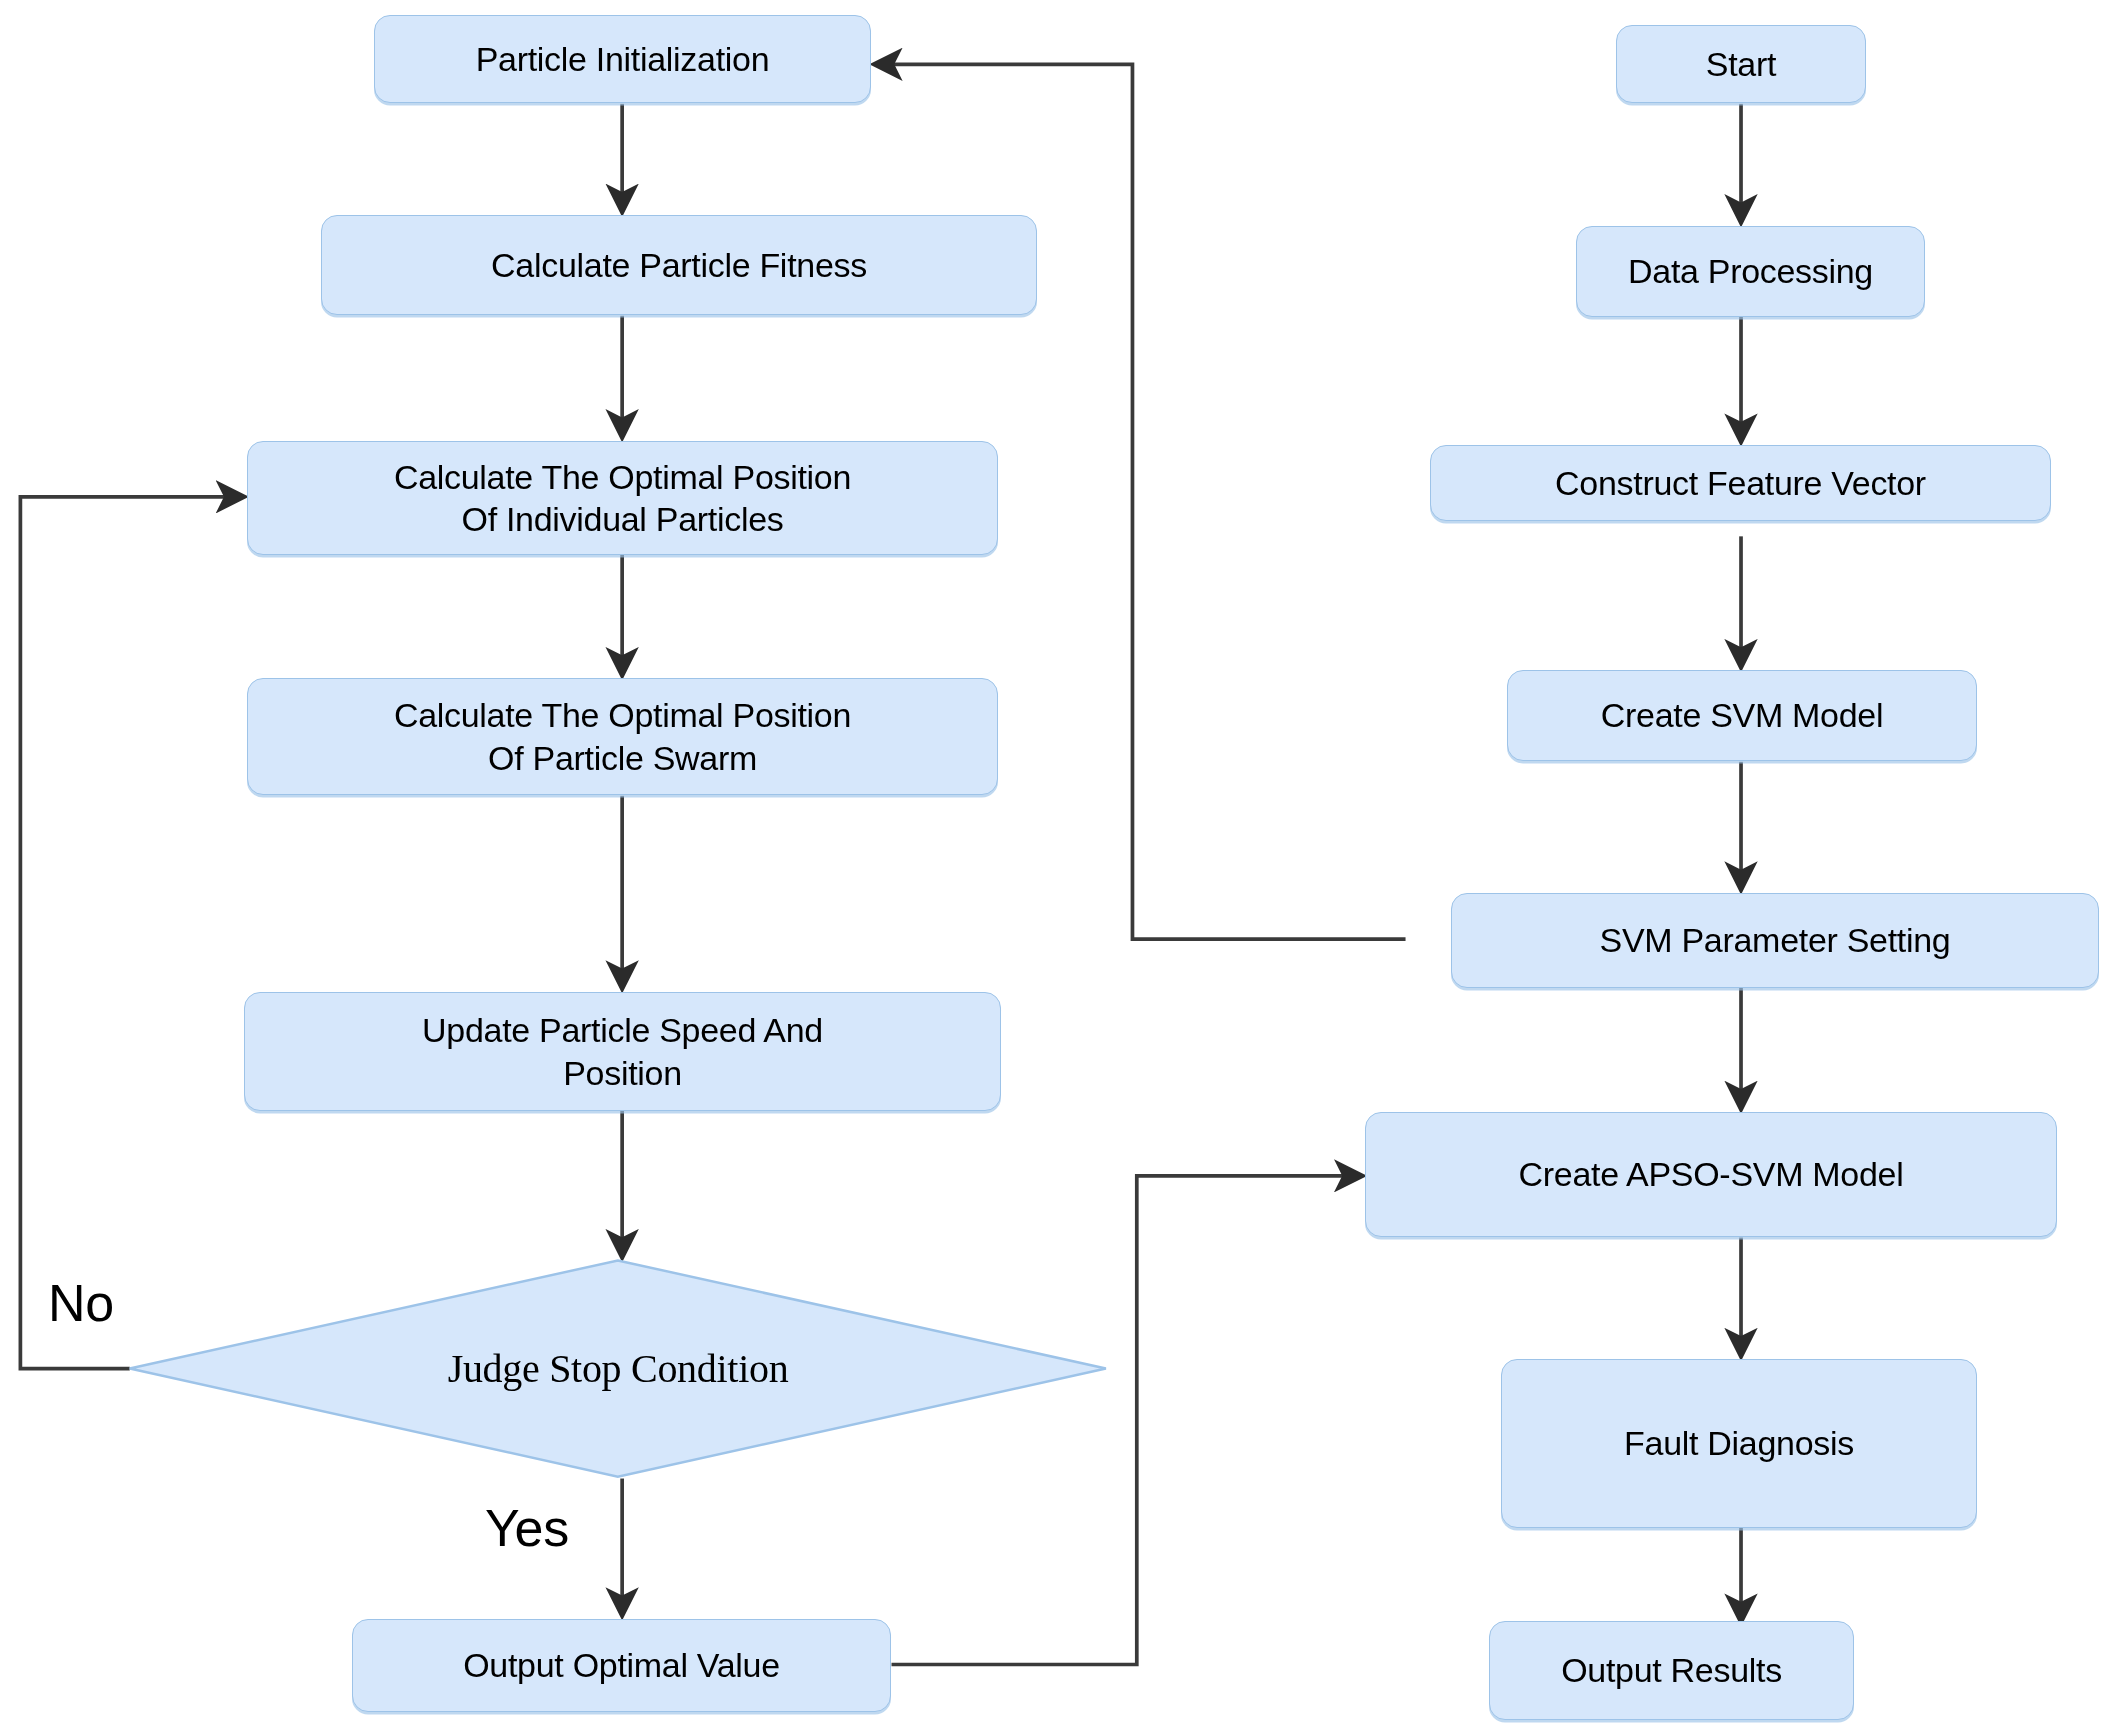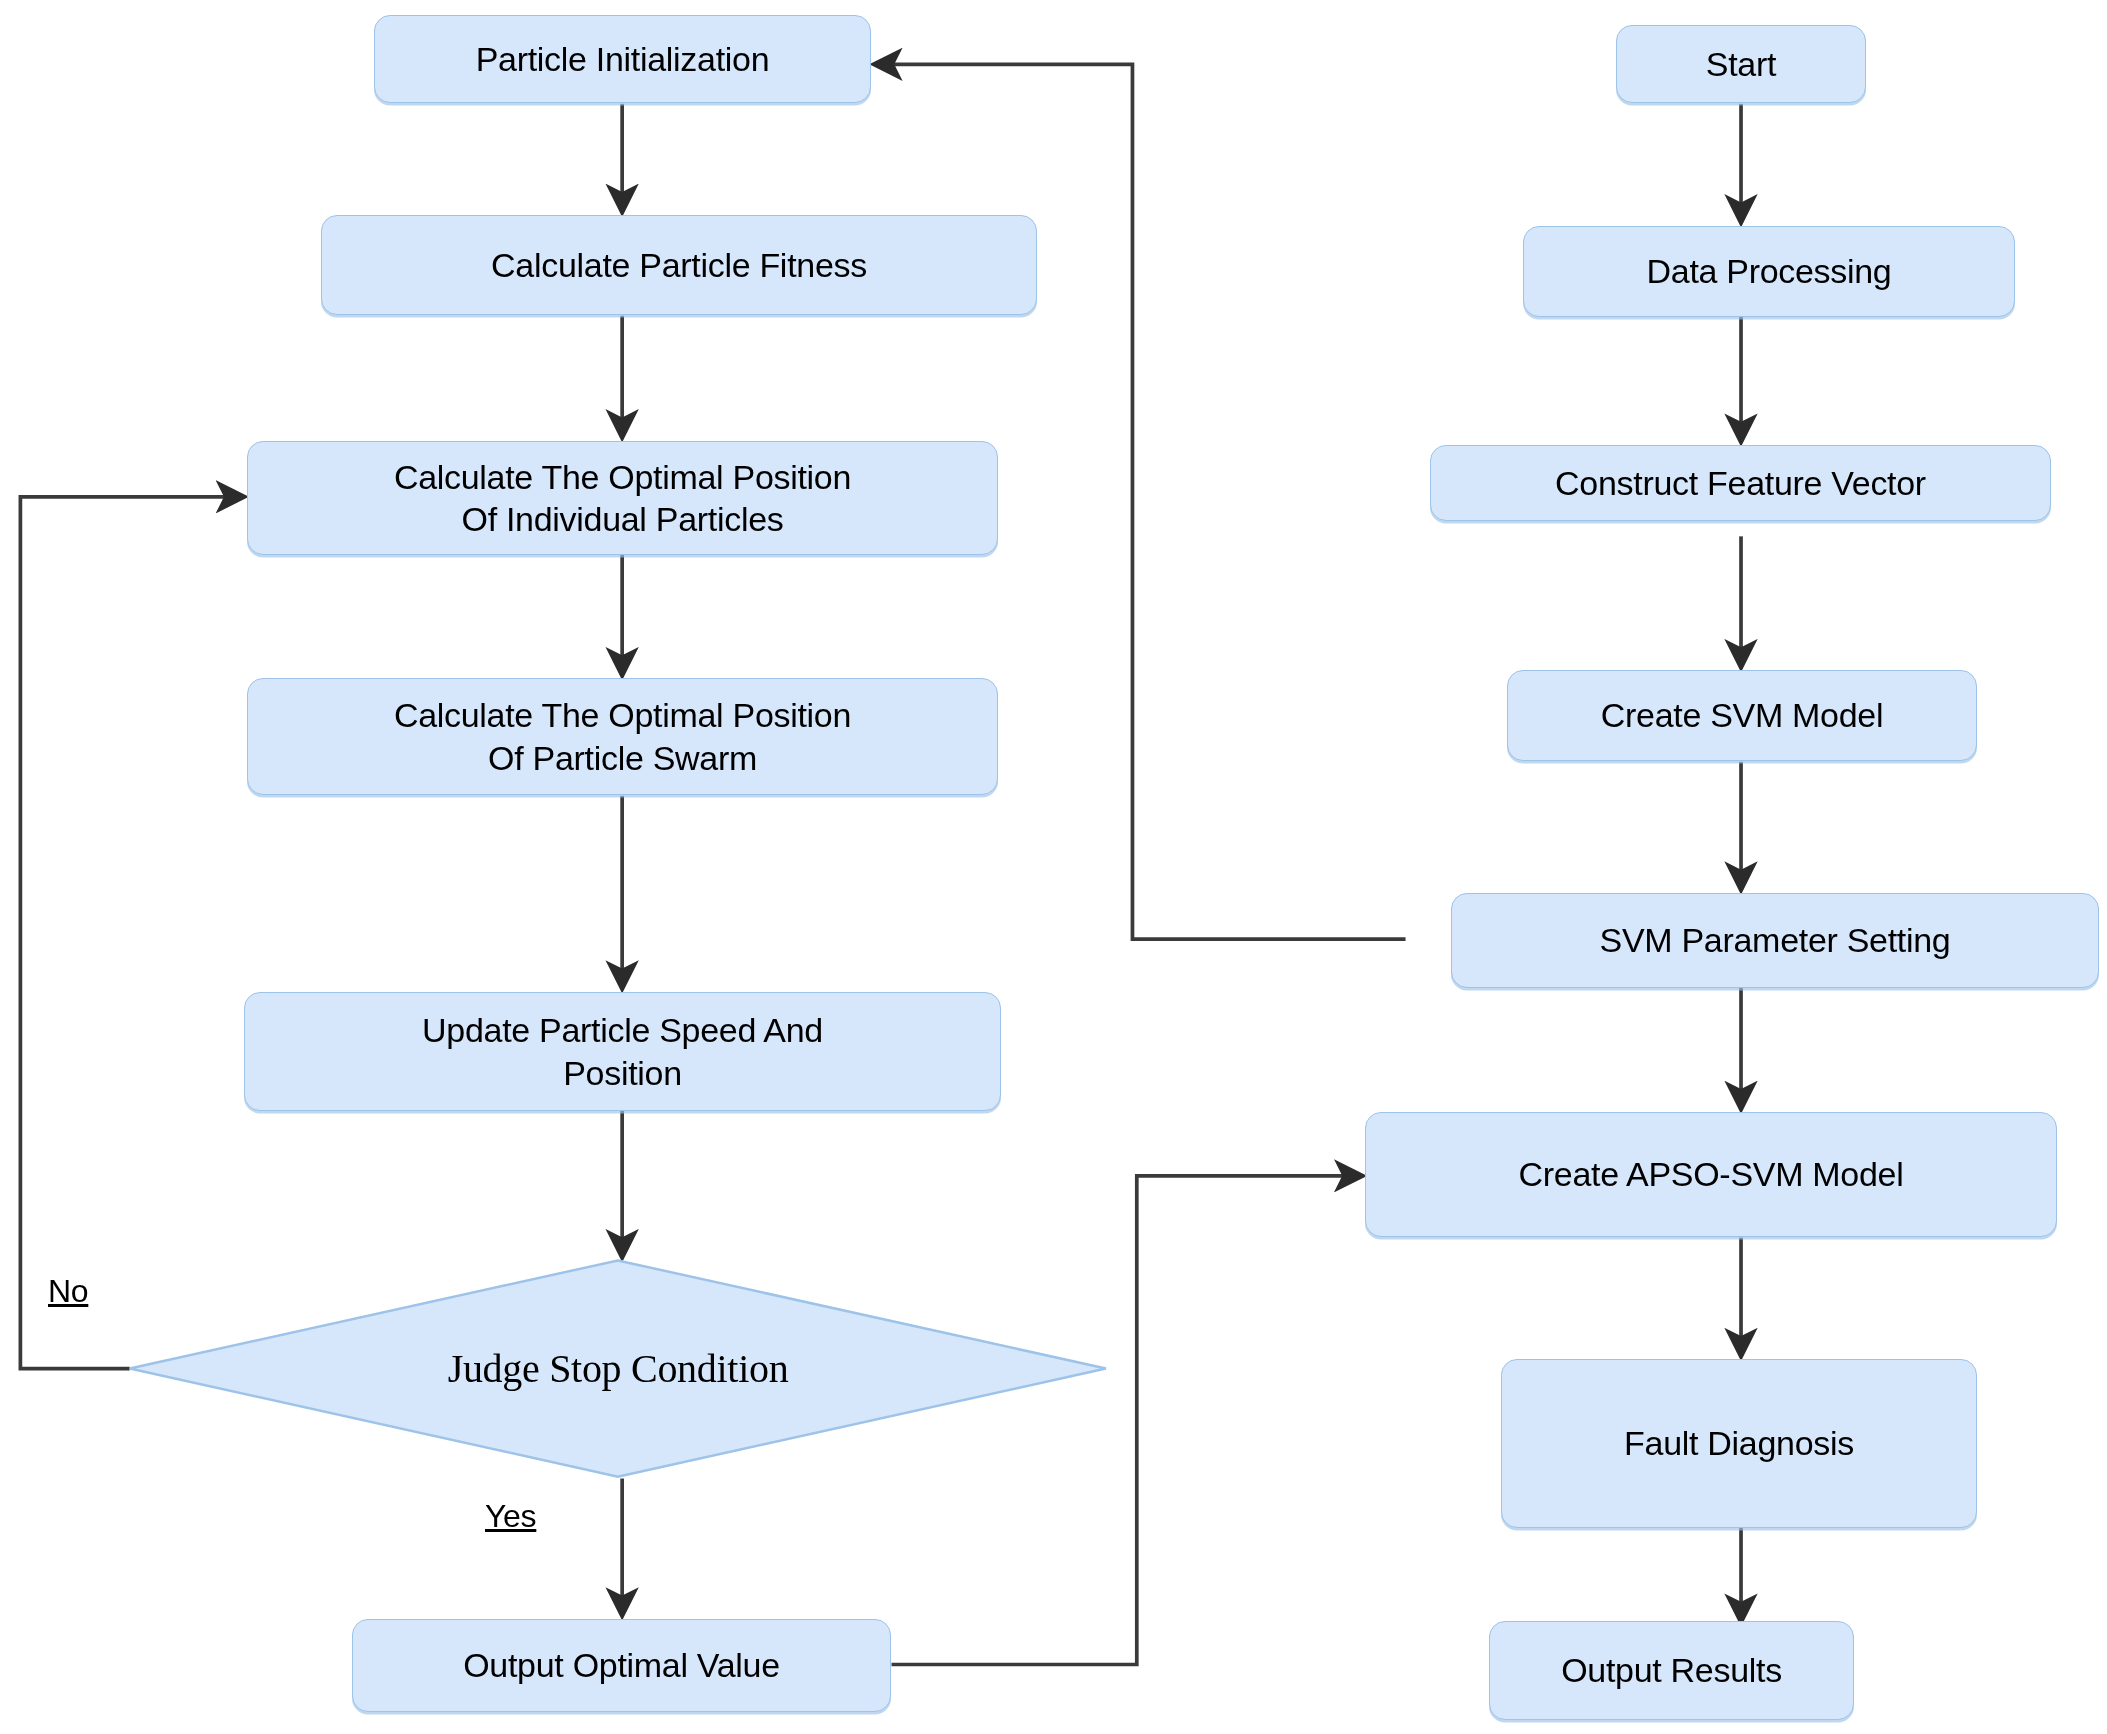--- a/index.html
+++ b/index.html
@@ -56,24 +56,23 @@
     color: #000000;
     font-family: Liberation Serif, serif;
     font-size: 40px;
     letter-spacing: -0.3px;
     pointer-events: none;
   }
   .edge-label {
     position: absolute;
     color: #000000;
     font-family: "Liberation Sans", sans-serif;
-    font-size: 32px;
+    font-size: 52px;
     letter-spacing: -0.3px;
     white-space: nowrap;
-    text-decoration: underline;
   }
 </style>
 </head>
 <body>
 
 <div id="canvas">
 
   <svg class="svg-layer" viewBox="0 0 3412 2808" xmlns="http://www.w3.org/2000/svg">
     <defs>
       <marker id="arrow" viewBox="0 0 12 12" refX="10" refY="6" markerWidth="9" markerHeight="9" orient="auto-start-reverse">
@@ -137,21 +136,21 @@
   </div>
 
   <div class="node" style="left:352px; top:1619px; width:539px; height:93px;">Output Optimal Value</div>
 
   <span class="edge-label" style="left:48px; top:1273px;">No</span>
 
   <span class="edge-label" style="left:485px; top:1498px;">Yes</span>
 
   <div class="node" style="left:1616px; top:25px; width:250px; height:78px;">Start</div>
 
-  <div class="node" style="left:1523px; top:226px; width:492px; height:91px;text-align:right;">Data Processing</div>
+  <div class="node" style="left:1576px; top:226px; width:349px; height:91px;text-align:right;">Data Processing</div>
 
   <div class="node" style="left:1430px; top:445px; width:621px; height:76px;">Construct Feature Vector</div>
 
   <div class="node" style="left:1507px; top:670px; width:470px; height:91px;">Create SVM Model</div>
 
   <div class="node" style="left:1407px; top:893px; width:648px; height:95px;margin-left:44px;">SVM Parameter Setting</div>
 
   <div class="node" style="left:1365px; top:1112px; width:692px; height:125px;">Create APSO-SVM Model</div>
 
   <div class="node" style="left:1501px; top:1359px; width:476px; height:169px;">Fault Diagnosis</div>

